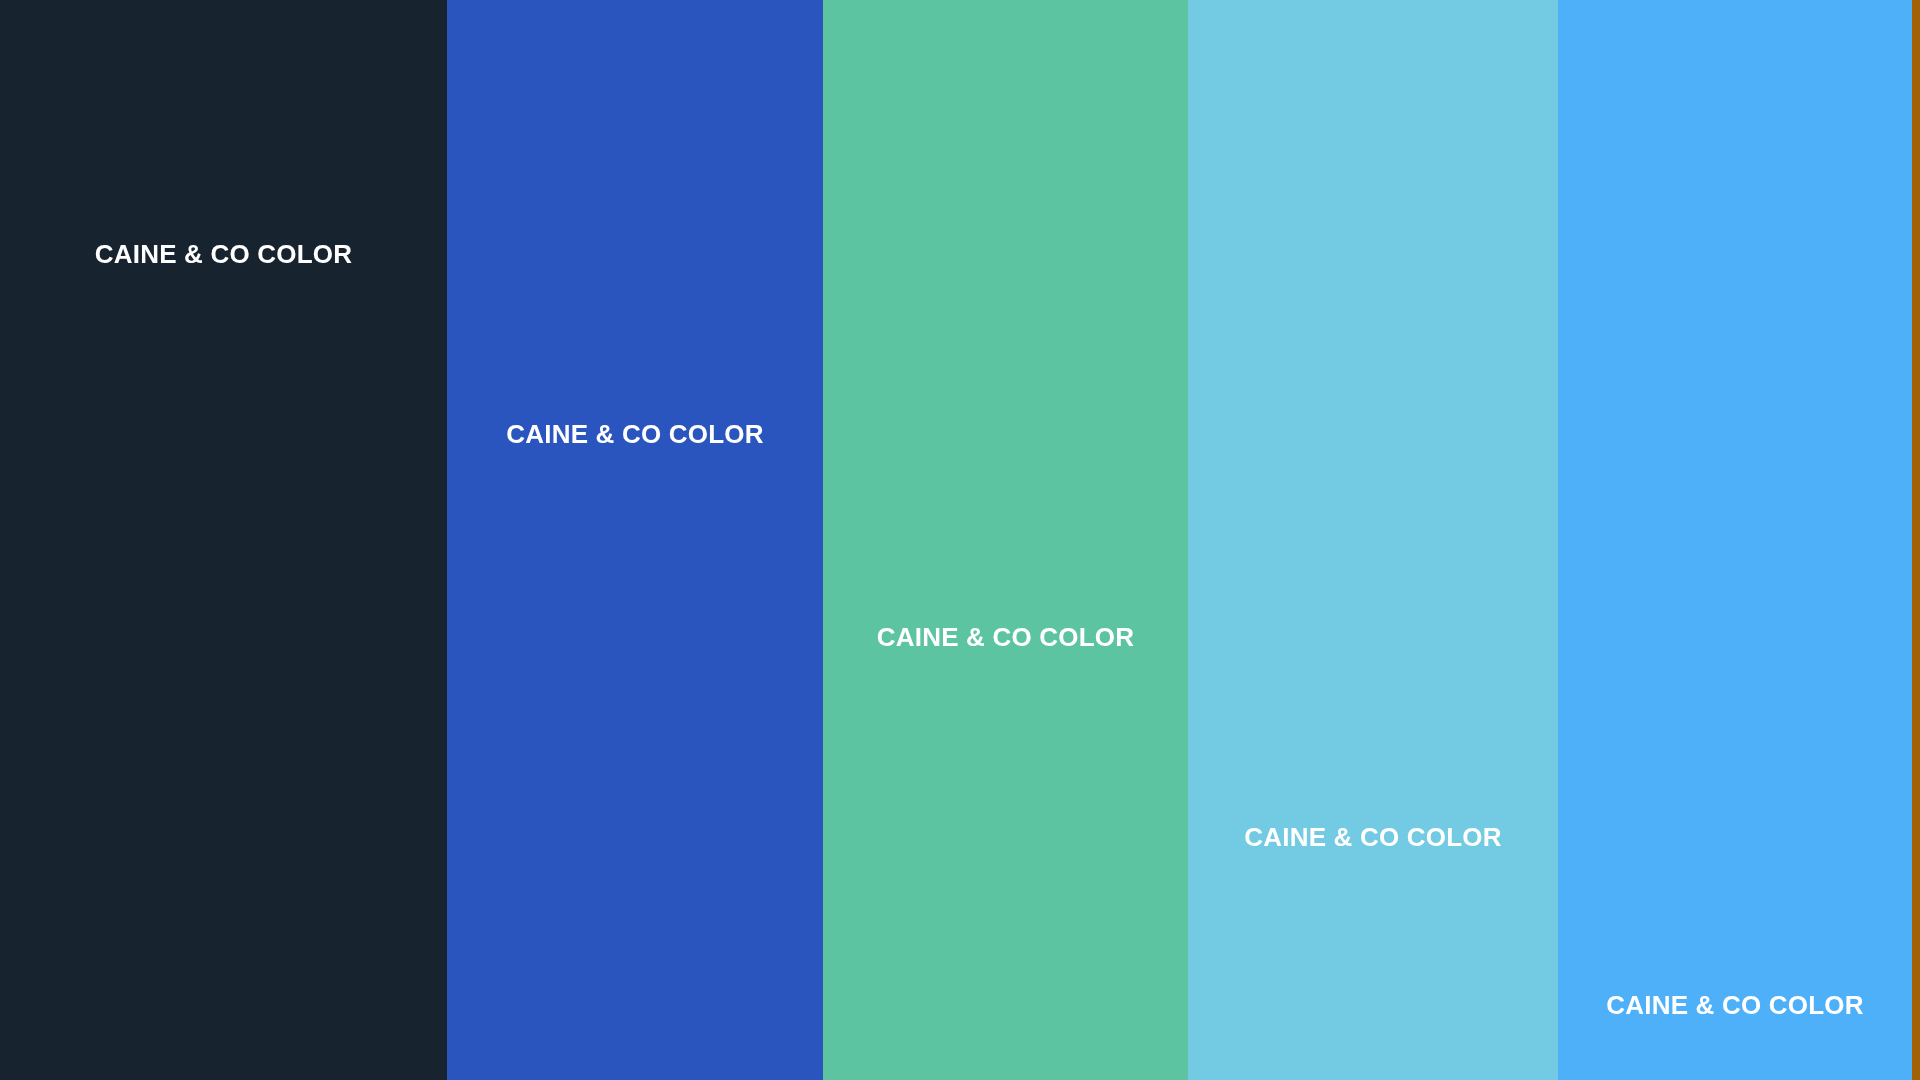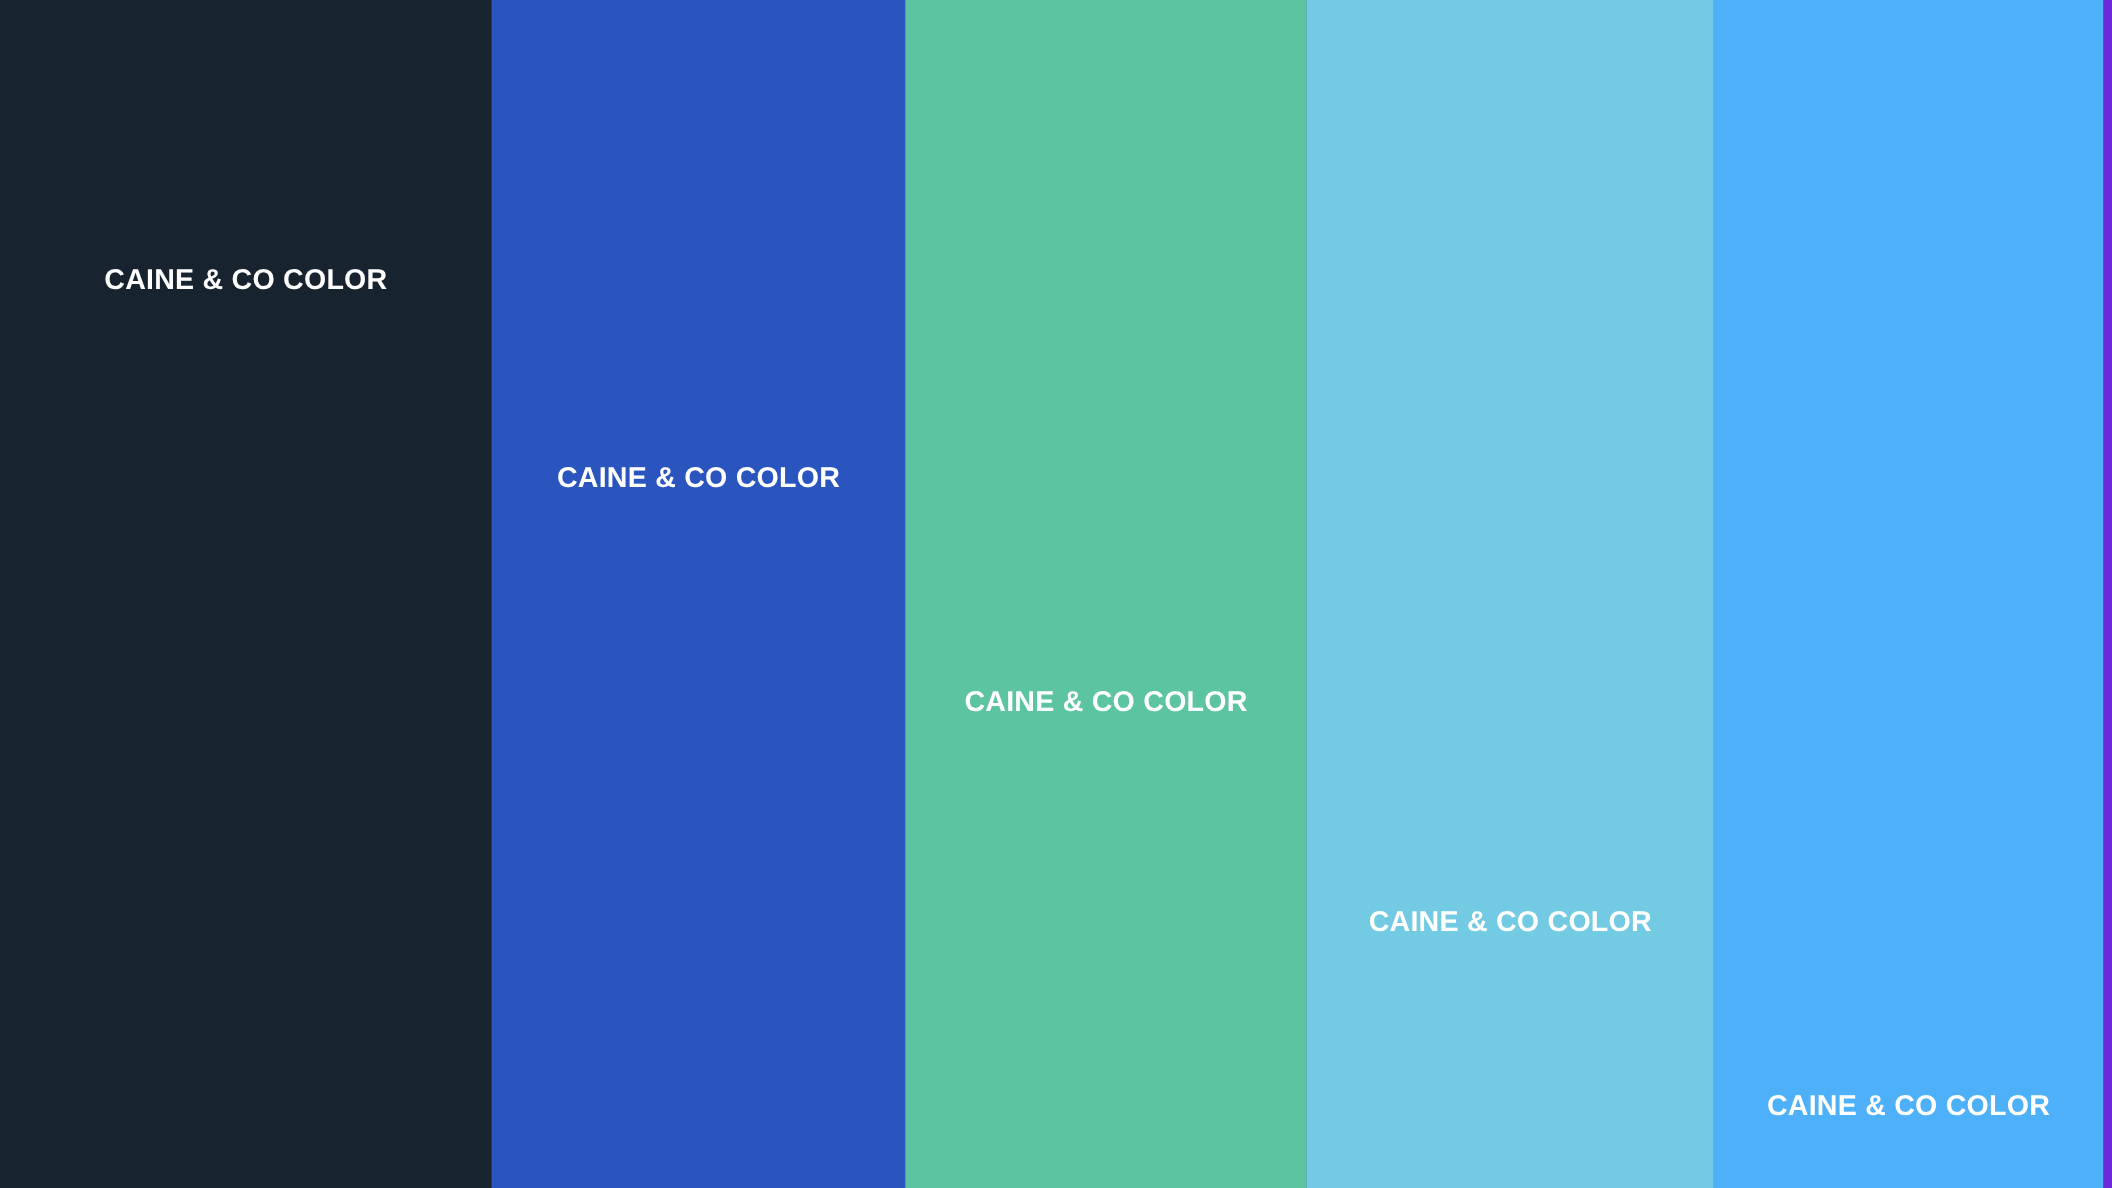--- a/index.html
+++ b/index.html
@@ -36,21 +36,21 @@
     letter-spacing: 0.2px;
     white-space: nowrap;
     line-height: 1;
     transform: translateY(-50%);
     -webkit-font-smoothing: antialiased;
   }
 </style>
 </head>
 <body>
 
-<div id="palette-board" style="width: 1920px; height: 1080px; background: #6d28d9;">
+<div id="palette-board" style="width: 1920px; height: 1080px; background: #a16207;">
 
   <div class="swatch-strip" style="left: 0px; width: 447px; height: 1080px; background: rgb(23, 35, 47);">
     <div class="swatch-label" style="top: 254px; color: rgb(255, 255, 255);">CAINE &amp; CO COLOR</div>
   </div>
 
   <div class="swatch-strip" style="left: 447px; width: 376px; height: 1080px; background: rgb(42, 85, 191);">
     <div class="swatch-label" style="top: 434px; color: rgb(255, 255, 255);">CAINE &amp; CO COLOR</div>
   </div>
 
   <div class="swatch-strip" style="left: 823px; width: 365px; height: 1080px; background: rgb(92, 196, 160);">

